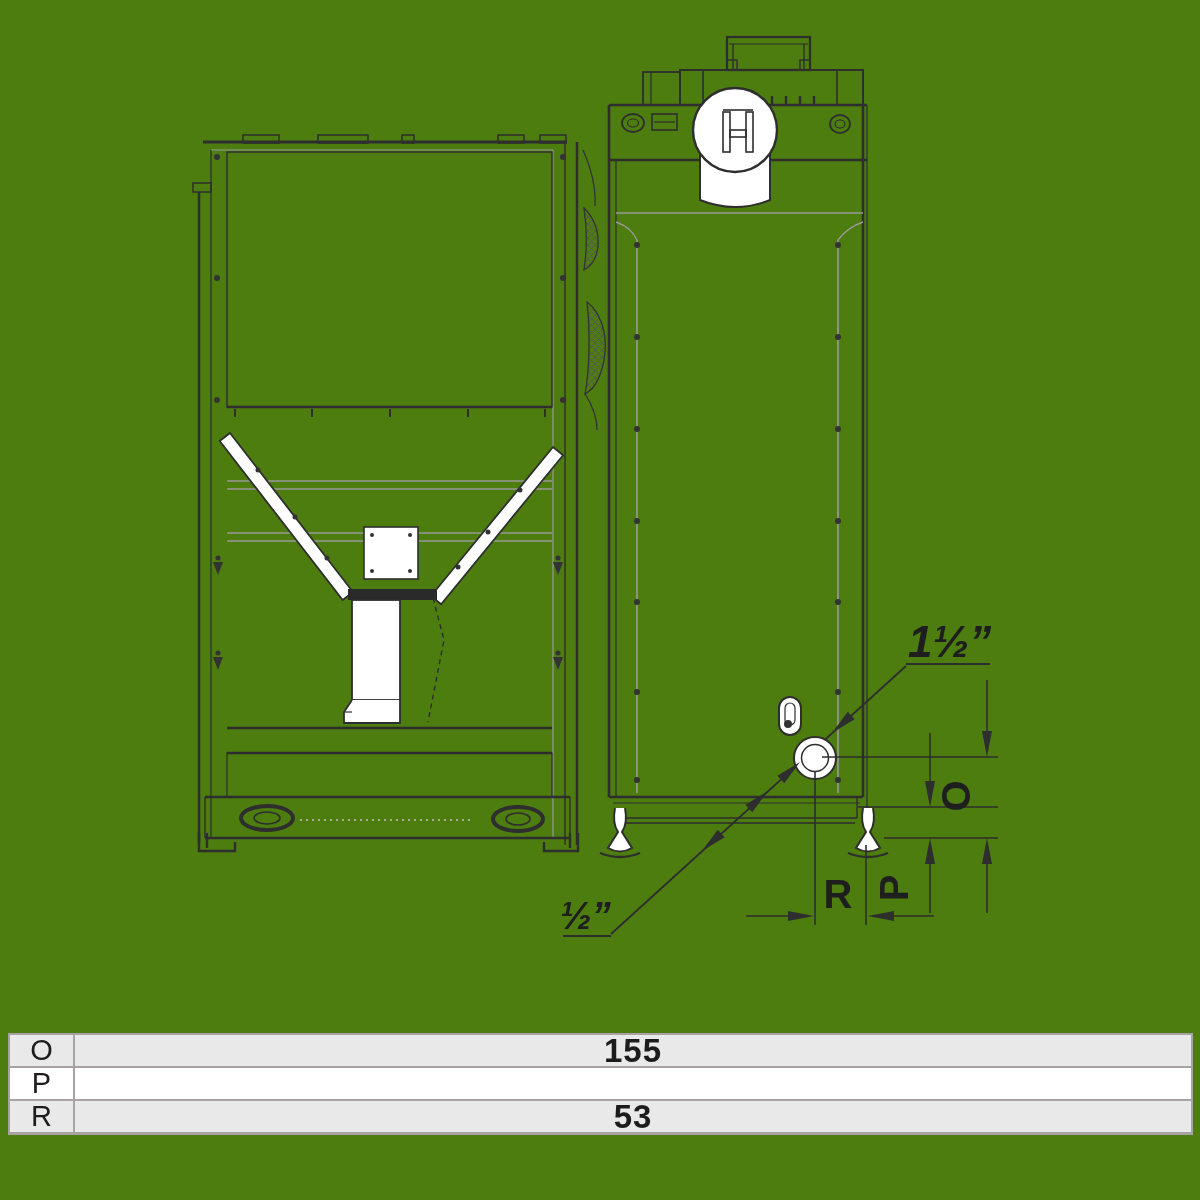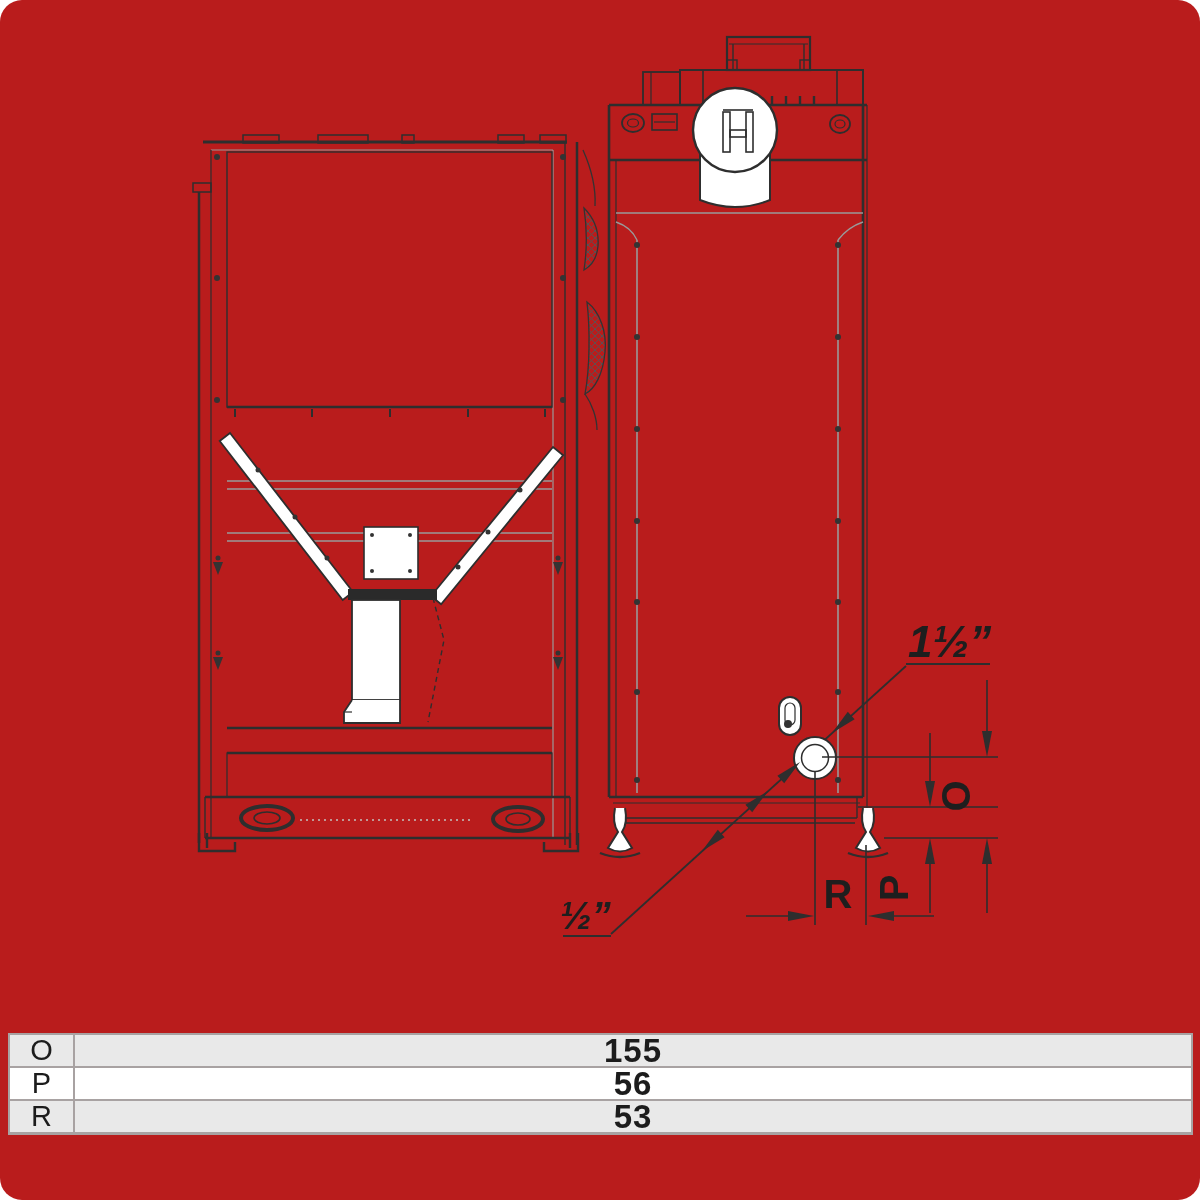--- a/index.html
+++ b/index.html
@@ -1,17 +1,17 @@
 <!DOCTYPE html>
 <html><head>
 <meta charset="utf-8">
 <style>
   html,body{margin:0;padding:0;background:#fff;}
-  .canvas{position:relative;width:1200px;height:1200px;background:#b91c1c;overflow:hidden;
-          font-family:"Liberation Sans", sans-serif;border-radius:22px;}
+  .canvas{position:relative;width:1200px;height:1200px;background:#4d7c0f;overflow:hidden;
+          font-family:"Liberation Sans", sans-serif;}
   .drawing{position:absolute;left:0;top:0;}
   
   .dim-table{position:absolute;left:8px;top:1033px;width:1181px;
              border:2px solid #a8a2a2;border-bottom:3px solid #a8a2a2;}
   .t-row{display:flex;height:31px;border-bottom:2px solid #a8a2a2;}
   .t-row:last-child{border-bottom:none;}
   .t-row.alt{background:#e9e9e9;}
   .t-row.plain{background:#ffffff;}
   .t-cell{display:flex;align-items:center;justify-content:center;color:#1c1c1c;}
   .t-label{width:63px;border-right:2px solid #a8a2a2;font-size:29px;font-weight:400;line-height:1;}
@@ -302,21 +302,20 @@
     </g>
   </svg>
 
   <div class="dim-table">
     <div class="t-row alt">
       <div class="t-cell t-label">O</div>
       <div class="t-cell t-value">155</div>
     </div>
     <div class="t-row plain">
       <div class="t-cell t-label">P</div>
-      <div class="t-cell t-value">56</div>
     </div>
     <div class="t-row alt">
       <div class="t-cell t-label">R</div>
       <div class="t-cell t-value">53</div>
     </div>
   </div>
 
 </div>
 
 </body></html>

